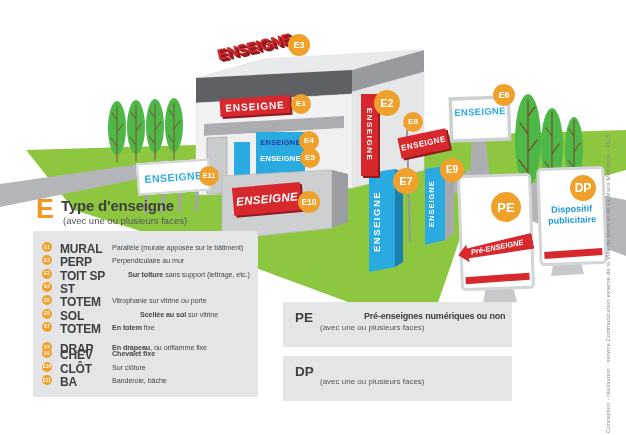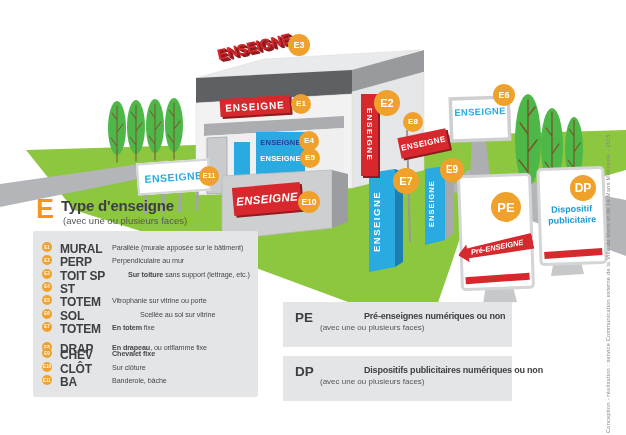--- a/index.html
+++ b/index.html
@@ -228,21 +228,21 @@
           <span class="llabel">ST</span>
         </div>
         <div class="lrow" style="top: 63.2px;">
           <span class="lbadge">E5</span>
           <span class="llabel">TOTEM</span>
           <span class="ldesc"><span style="font-weight: normal;">Vitrophanie</span><span> sur vitrine ou porte</span></span>
         </div>
         <div class="lrow" style="top: 76.5px;">
           <span class="lbadge">E6</span>
           <span class="llabel">SOL</span>
-          <span class="ldesc"><span style="font-weight: normal; padding-left: 28px;">Scellée au sol</span><span> sur vitrine</span></span>
+          <span class="ldesc"><span style="font-weight: bold; padding-left: 28px;">Scellée au sol</span><span> sur vitrine</span></span>
         </div>
         <div class="lrow" style="top: 89.8px;">
           <span class="lbadge">E7</span>
           <span class="llabel">TOTEM</span>
           <span class="ldesc"><span style="font-weight: bold;">En totem</span><span> fixe</span></span>
         </div>
         <div class="lrow" style="top: 110px;">
           <span class="lbadge">E8</span>
           <span class="llabel">DRAP</span>
           <span class="ldesc"><span style="font-weight: bold;">En drapeau</span><span>, ou oriflamme fixe</span></span>
@@ -265,19 +265,18 @@
       </div>
   </div>
 
   <div class="callout" style="top:302px;">
     <div class="cbadge">PE</div>
     <div class="ctitle">Pré-enseignes numériques ou non</div>
     <div class="csub">(avec une ou plusieurs faces)</div>
   </div>
   <div class="callout" style="top:356px;">
     <div class="cbadge">DP</div>
-    <div class="ctitle">Dispositifs publicitaires numériques ou non</div>
     <div class="csub">(avec une ou plusieurs faces)</div>
   </div>
 
   <div id="credits">Conception - réalisation : service Communication externe de la Ville du Mans et de Le Mans Métropole - 2015</div>
 
 </div>
 
 </body></html>

